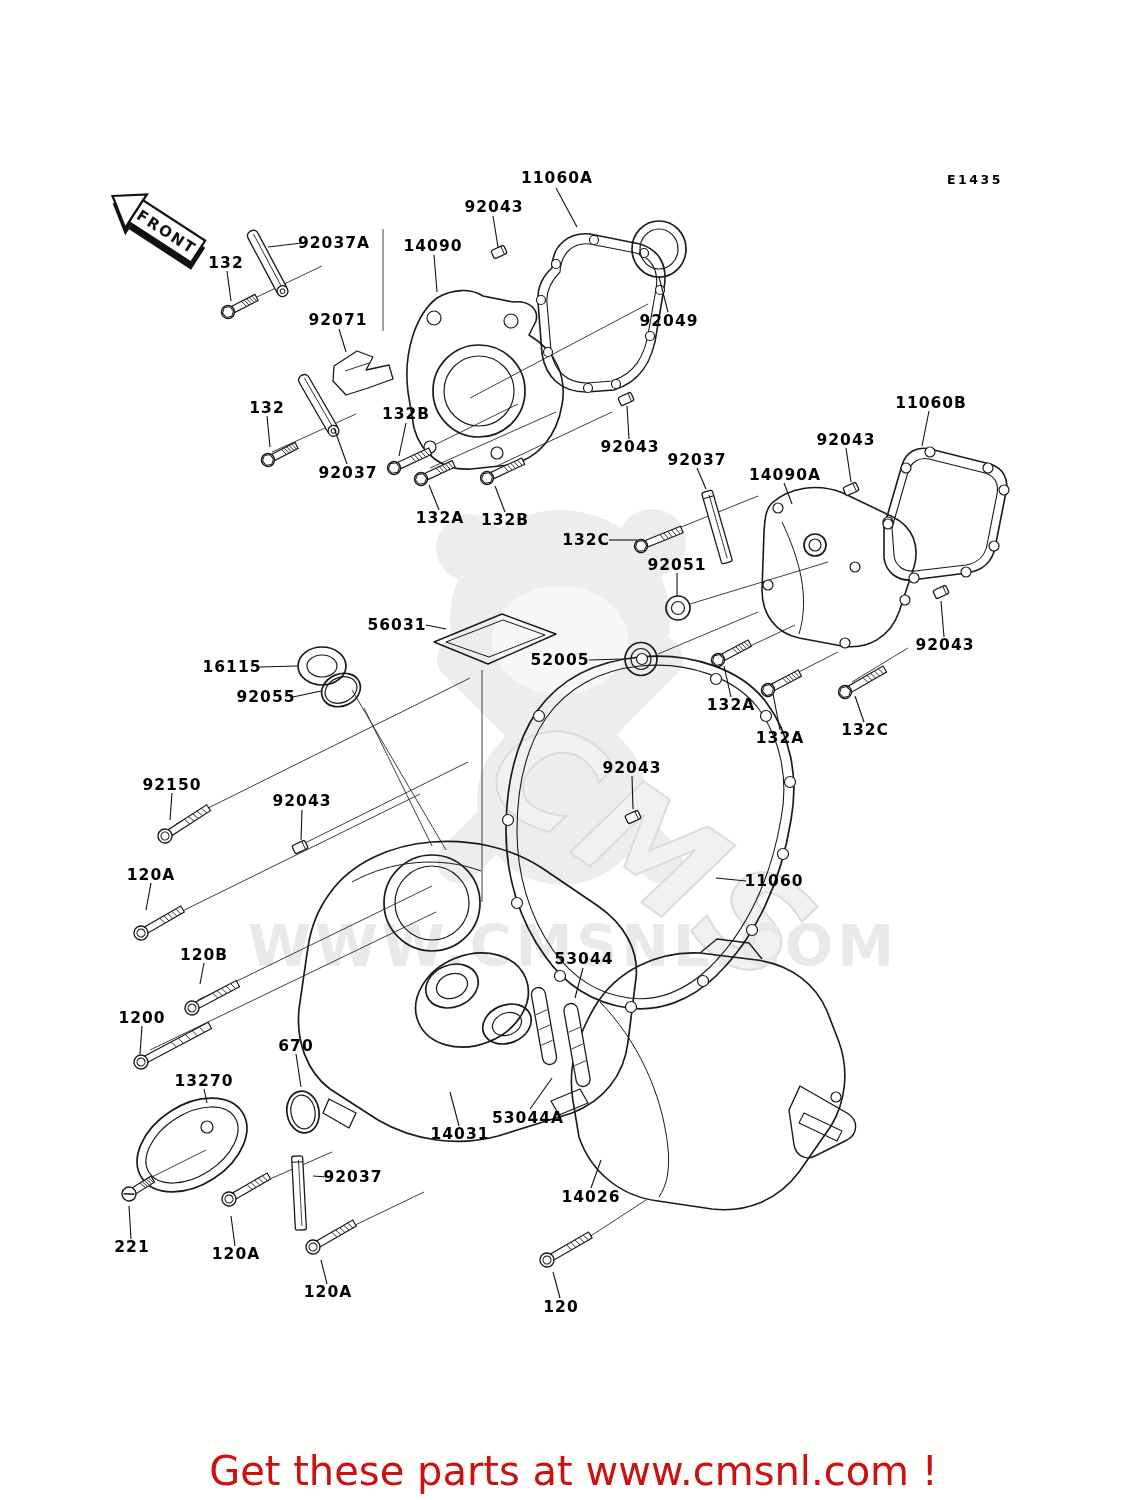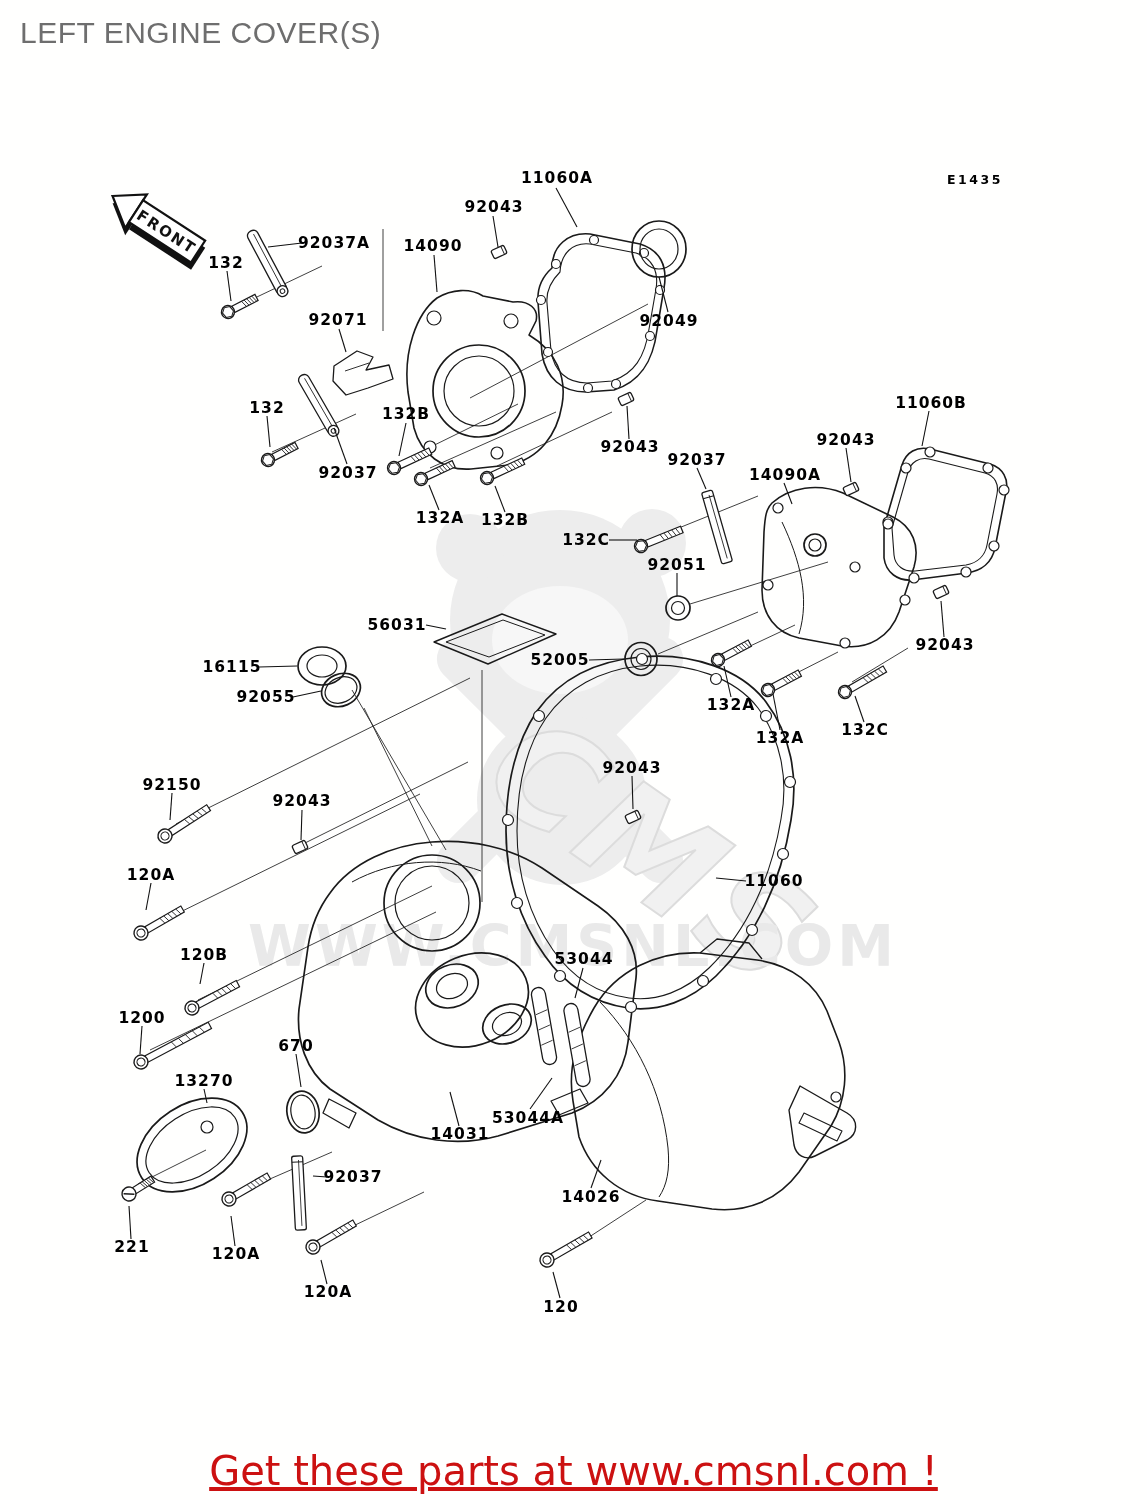--- a/index.html
+++ b/index.html
@@ -1,28 +1,27 @@
 <!DOCTYPE html>
 <html><head>
 <meta charset="utf-8">
 <style>
   html,body{margin:0;padding:0;background:#fff;}
   .page{position:relative;width:1147px;height:1500px;background:#fffffe;overflow:hidden;
         font-family:"DejaVu Sans",sans-serif;}
   .title{position:absolute;left:20px;top:16px;font-family:"Liberation Sans",sans-serif;
          font-size:30px;letter-spacing:.5px;color:#6e6e6e;}
   .footer{position:absolute;left:0;right:0;top:1448px;text-align:center;
-          font-size:40px;color:#cc1111;font-family:"DejaVu Sans",sans-serif;text-decoration:underline;}
+          font-size:40px;color:#cc1111;font-family:"DejaVu Sans",sans-serif;}
   svg{position:absolute;left:0;top:0;}
 </style>
 </head>
 <body>
 
 <div class="page">
-  <div class="title">LEFT ENGINE COVER(S)</div>
   <svg id="dsvg" width="1147" height="1500" viewBox="0 0 1147 1500">
       <g>
         <circle cx="560" cy="620" r="110" fill="#ededed"></circle>
         <circle cx="470" cy="548" r="34" fill="#ededed"></circle>
         <circle cx="652" cy="543" r="34" fill="#ededed"></circle>
         <rect x="395" y="738" width="330" height="44" rx="22" fill="#ededed" transform="rotate(45 560 760)"></rect>
         <rect x="395" y="738" width="330" height="44" rx="22" fill="#ededed" transform="rotate(-45 560 760)"></rect>
         <circle cx="562" cy="800" r="85" fill="#ededed"></circle>
         <ellipse cx="560" cy="640" rx="68" ry="54" fill="#f7f7f7"></ellipse>
         <text x="0" y="0" transform="translate(478,788) rotate(35)" font-size="138" font-weight="bold" font-style="italic" fill="#f1f1f1" stroke="#dcdcdc" stroke-width="2" letter-spacing="8" font-family="&quot;DejaVu Sans&quot;,sans-serif">CMS</text>

